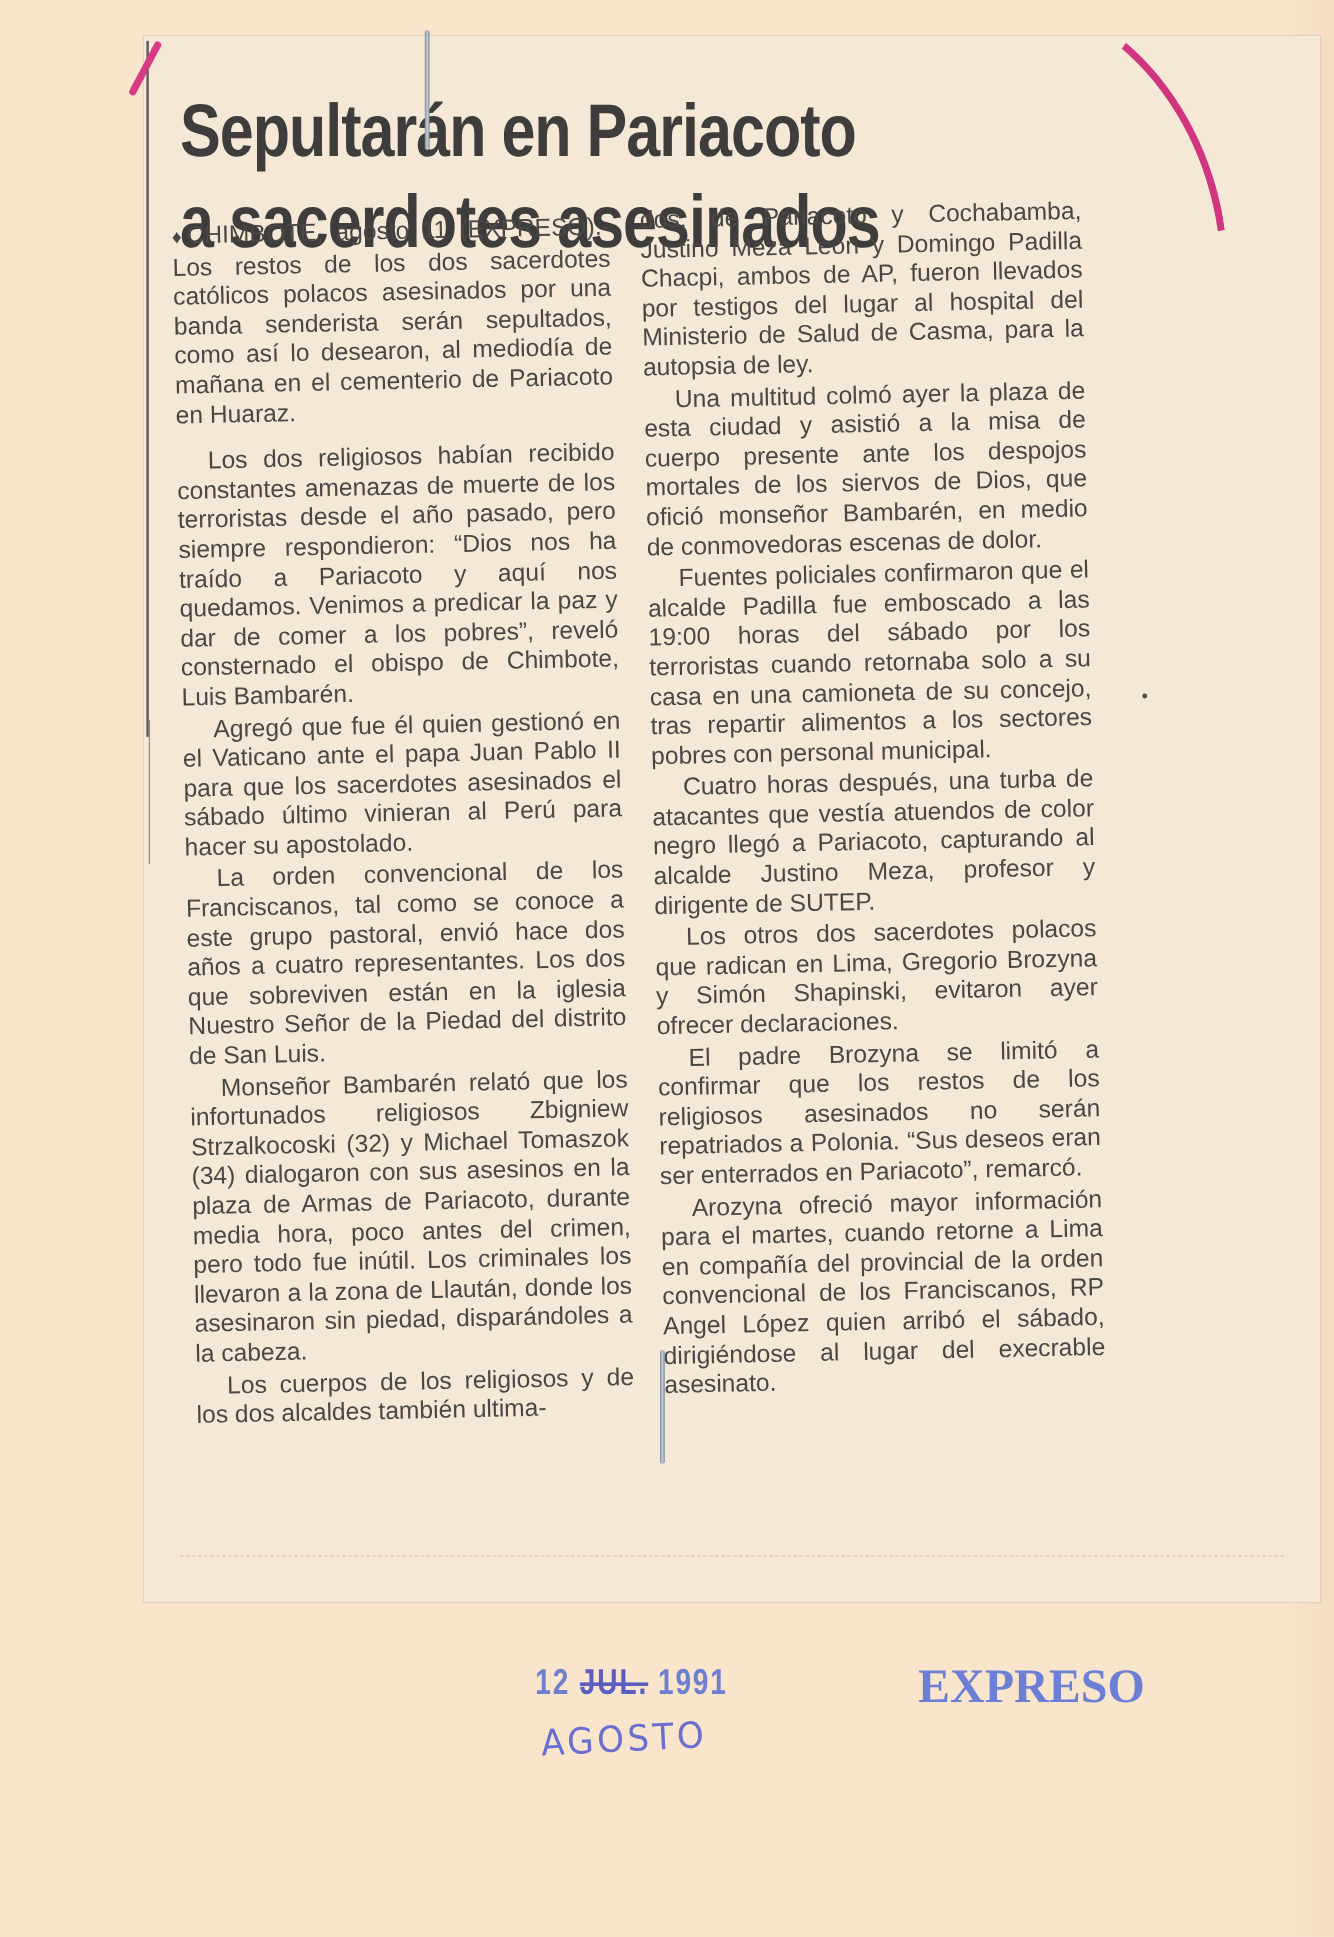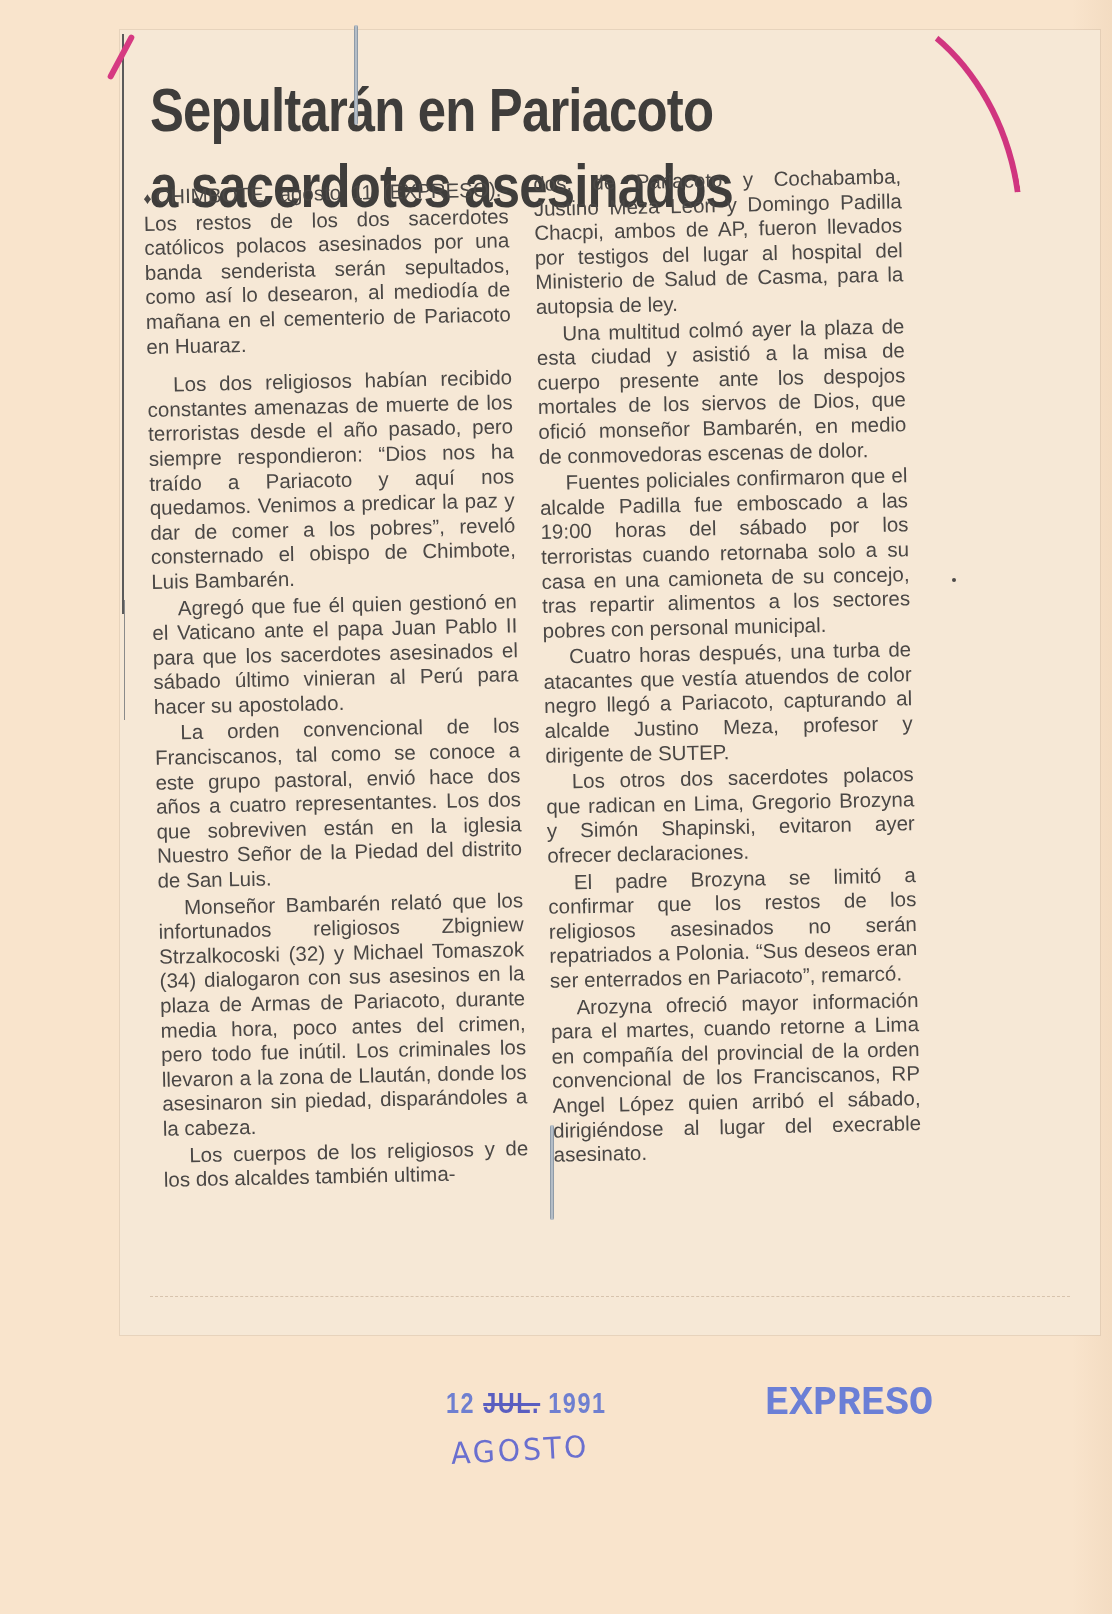--- a/index.html
+++ b/index.html
@@ -153,21 +153,21 @@
     .stamp-date .struck {
       color: #5a5ec0;
       text-decoration: line-through;
       text-decoration-thickness: 3px;
     }
     .stamp-brand {
       position: absolute;
       left: 765px;
       top: 1381px;
       color: #6b7fd6;
-      font-family: Liberation Mono, monospace;
+      font-family: Liberation Serif, serif;
       font-weight: bold;
       font-size: 40px;
       letter-spacing: 0px;
       white-space: nowrap;
     }
     .handwriting {
       position: absolute;
       left: 450px;
       top: 1436px;
       color: #6a6fcf;

